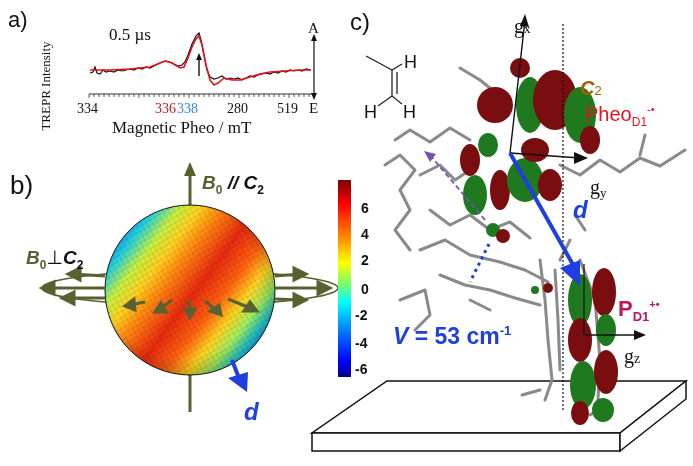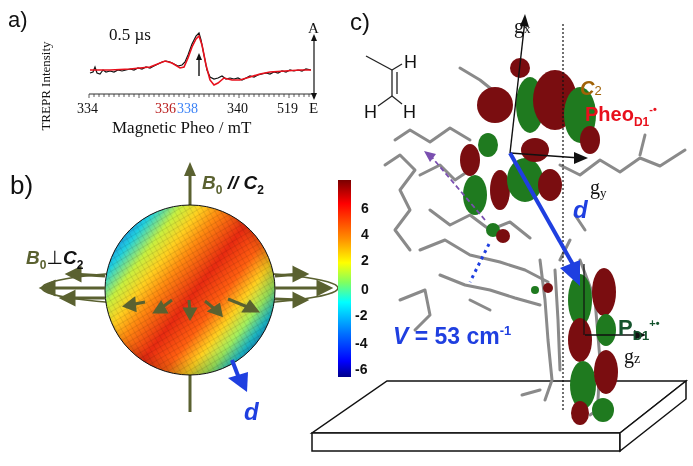--- a/index.html
+++ b/index.html
@@ -83,21 +83,21 @@
   <polygon points="311,41 314,34 317,41" fill="#111"></polygon>
   <polygon points="311,93 314,100 317,93" fill="#111"></polygon>
 </svg>
 
 <div class="abs serif" style="left:308px;top:20px;font-size:15px;color:#111;">A</div>
 <div class="abs serif" style="left:309px;top:100px;font-size:15px;color:#111;">E</div>
 
 <div class="abs serif" style="left:77px;top:101px;font-size:14px;color:#111;">334</div>
 <div class="abs serif" style="left:127px;top:101px;font-size:14px;color:#b91c1c;margin-left:28px;">336</div>
 <div class="abs serif" style="left:177px;top:101px;font-size:14px;color:#3b82f6;">338</div>
-<div class="abs serif" style="left:227px;top:101px;font-size:14px;color:#111;">340</div>
+<div class="abs serif" style="left:227px;top:101px;font-size:14px;color:#111;">280</div>
 <div class="abs serif" style="left:277px;top:101px;font-size:14px;color:#111;">519</div>
 
 <div class="abs serif" style="left:112px;top:118px;font-size:17px;color:#111;">Magnetic Pheo / mT</div>
 
 <div class="abs panel-label" style="left:10px;top:170px;font-size:26px;">b)</div>
 
 <svg style="left:0;top:0;" width="340" height="466" viewBox="0 0 340 466">
   <defs>
     <linearGradient id="sphereGrad" x1="0" y1="0" x2="1" y2="1" gradientTransform="rotate(-8 .5 .5)">
       <stop offset="0" stop-color="#0a1fa0"></stop>
@@ -298,25 +298,25 @@
   <span>g</span><span style="font-size:13px;vertical-align:-3px;">y</span>
 </div>
 <div class="abs serif" style="left:624px;top:345px;font-size:20px;color:#111;">
   <span>g</span><span style="font-size:14px;">z</span>
 </div>
 
 <div class="abs bold-italic" style="left:580px;top:77px;font-size:20px;color:#a16207;">
   <span>C</span><span style="font-size:13px;font-style:normal;font-weight:normal;">2</span>
 </div>
 
-<div class="abs" style="left:585px;top:103px;font-size:20px;font-weight:bold;color:#e8101c;white-space:nowrap;">
+<div class="abs" style="left:585px;top:103px;font-size:20px;font-weight:normal;color:#e8101c;white-space:nowrap;">
   <span>Pheo</span><sub style="font-size:12px;">D1</sub><sup style="font-size:11px;">-•</sup>
 </div>
 
-<div class="abs" style="left:618px;top:296px;font-size:22px;font-weight:bold;color:#14532d;white-space:nowrap;margin-top:19px;">
+<div class="abs" style="left:618px;top:296px;font-size:22px;font-weight:bold;color:#be185d;white-space:nowrap;">
   <span>P</span><sub style="font-size:13px;">D1</sub><sup style="font-size:11px;">+•</sup>
 </div>
 
 <div class="abs bold-italic" style="left:573px;top:196px;font-size:24px;color:#1f3fe0;">d</div>
 
 <div class="abs" style="left:393px;top:323px;font-size:23px;font-weight:bold;color:#1f3fe0;white-space:nowrap;">
   <span style="font-style:italic;">V</span><span> = 53 cm</span><sup style="font-size:13px;">-1</sup>
 </div>
 
 </body></html>

